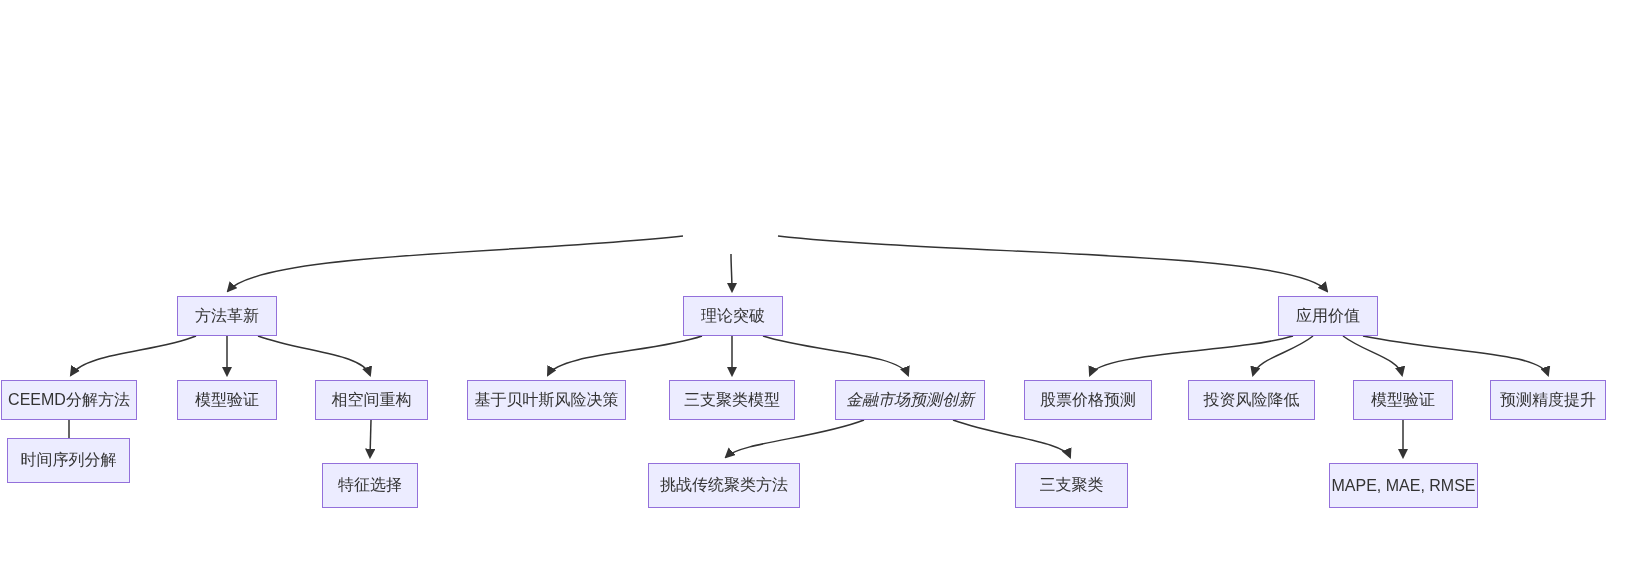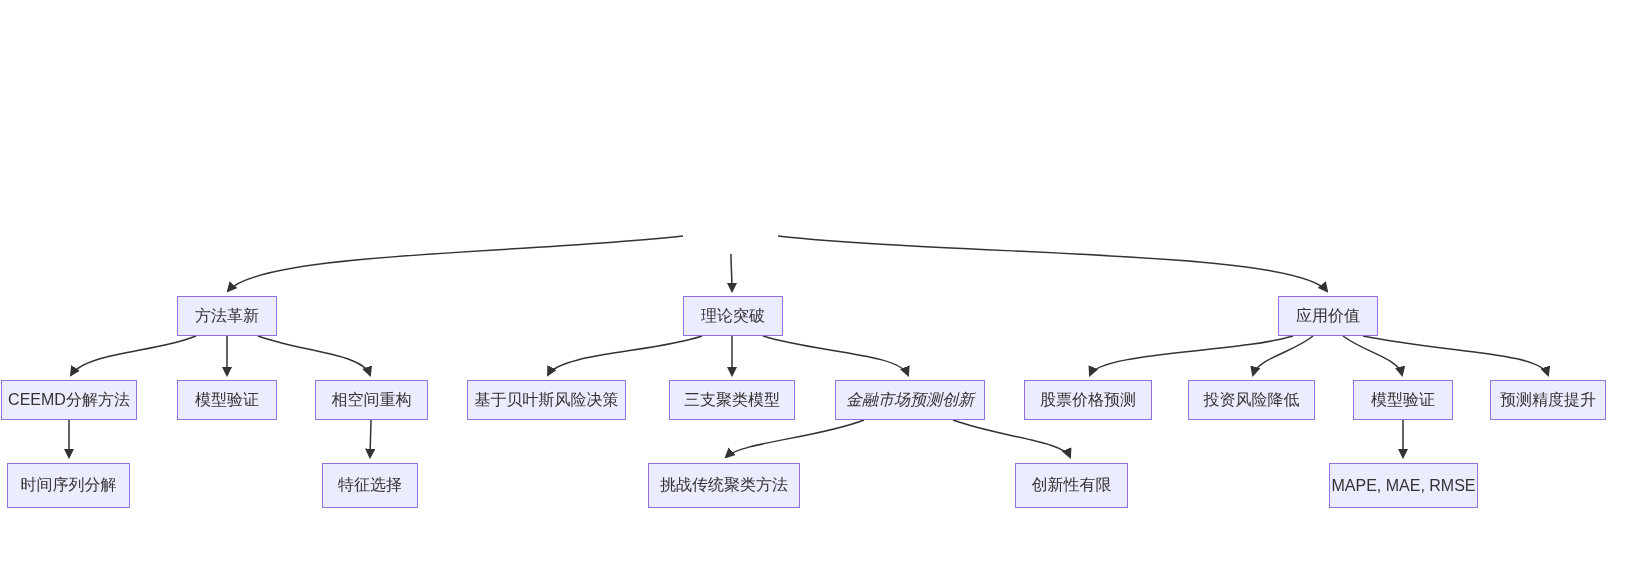--- a/index.html
+++ b/index.html
@@ -68,19 +68,19 @@
   <div class="node" style="left:177px; top:380px; width:100px; height:40px;">模型验证</div>
   <div class="node" style="left:315px; top:380px; width:113px; height:40px;">相空间重构</div>
   <div class="node" style="left:467px; top:380px; width:159px; height:40px;">基于贝叶斯风险决策</div>
   <div class="node" style="left:669px; top:380px; width:126px; height:40px;">三支聚类模型</div>
   <div class="node" style="left:835px; top:380px; width:150px; height:40px;font-style:italic;">金融市场预测创新</div>
   <div class="node" style="left:1024px; top:380px; width:128px; height:40px;">股票价格预测</div>
   <div class="node" style="left:1188px; top:380px; width:127px; height:40px;">投资风险降低</div>
   <div class="node" style="left:1353px; top:380px; width:100px; height:40px;">模型验证</div>
   <div class="node" style="left:1490px; top:380px; width:116px; height:40px;text-align:center;">预测精度提升</div>
 
-  <div class="node" style="left:7px; top:463px; width:123px; height:45px;">时间序列分解</div>
+  <div class="node" style="left:7px; top:438px; width:123px; height:45px;">时间序列分解</div>
   <div class="node" style="left:322px; top:463px; width:96px; height:45px;">特征选择</div>
   <div class="node" style="left:648px; top:463px; width:152px; height:45px;">挑战传统聚类方法</div>
-  <div class="node" style="left:1015px; top:463px; width:113px; height:45px;">创新性有限</div>
+  <div class="node" style="left:1015px; top:463px; width:113px; height:45px;">三支聚类</div>
   <div class="node" style="left:1329px; top:463px; width:149px; height:45px;">MAPE, MAE, RMSE</div>
 
 </div>
 
 </body></html>

